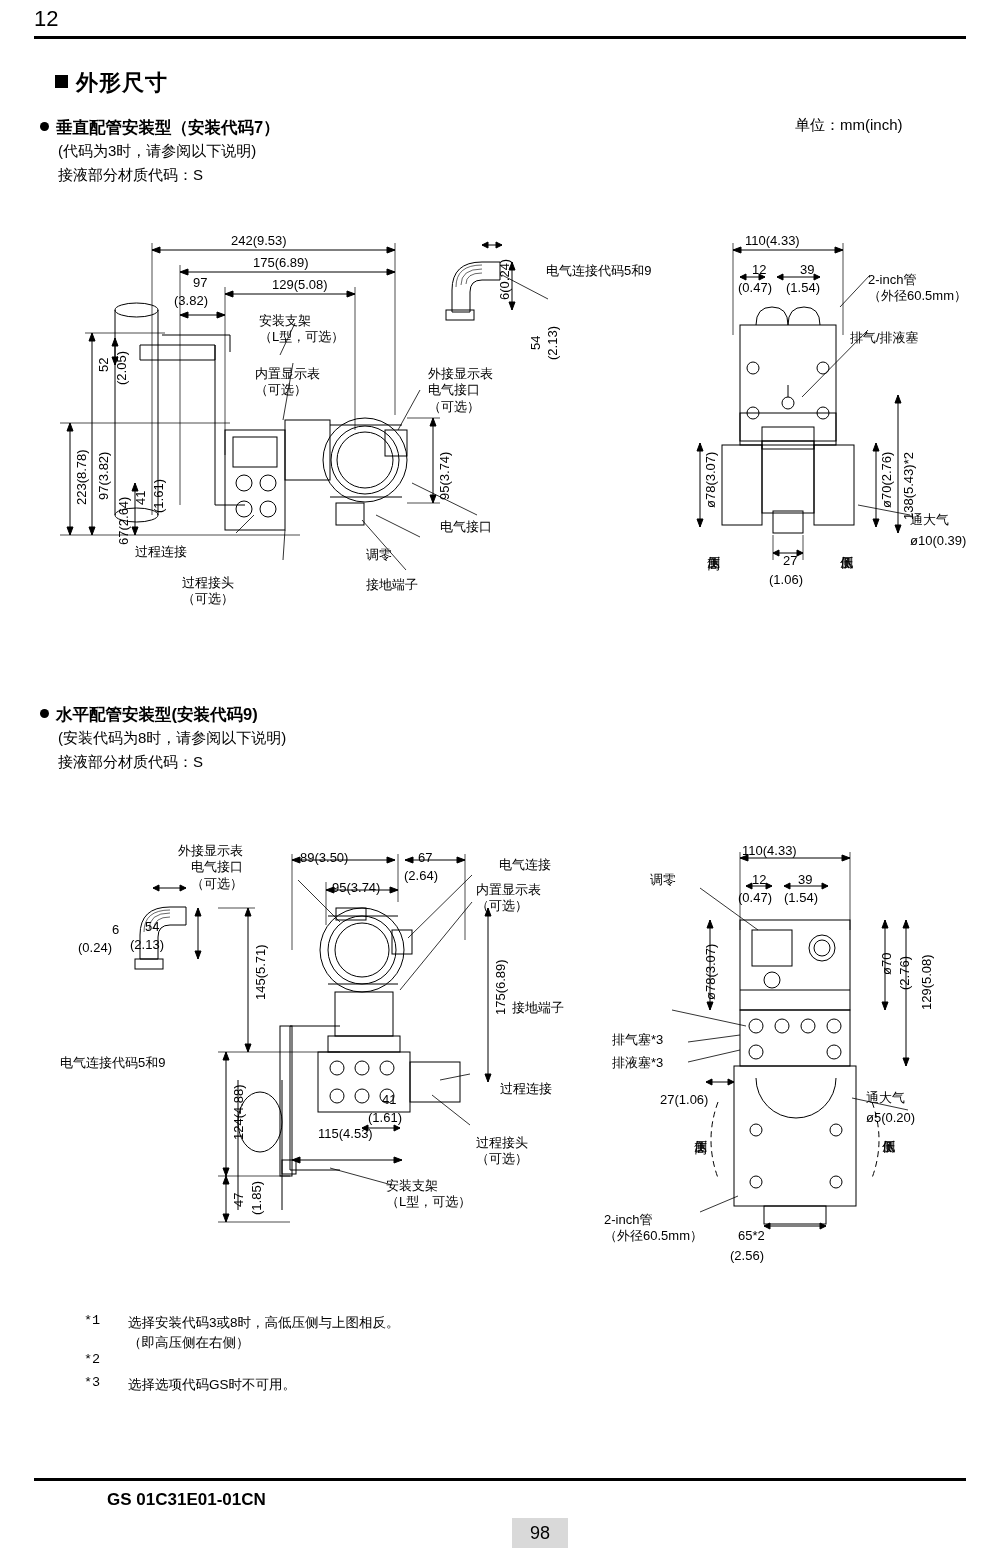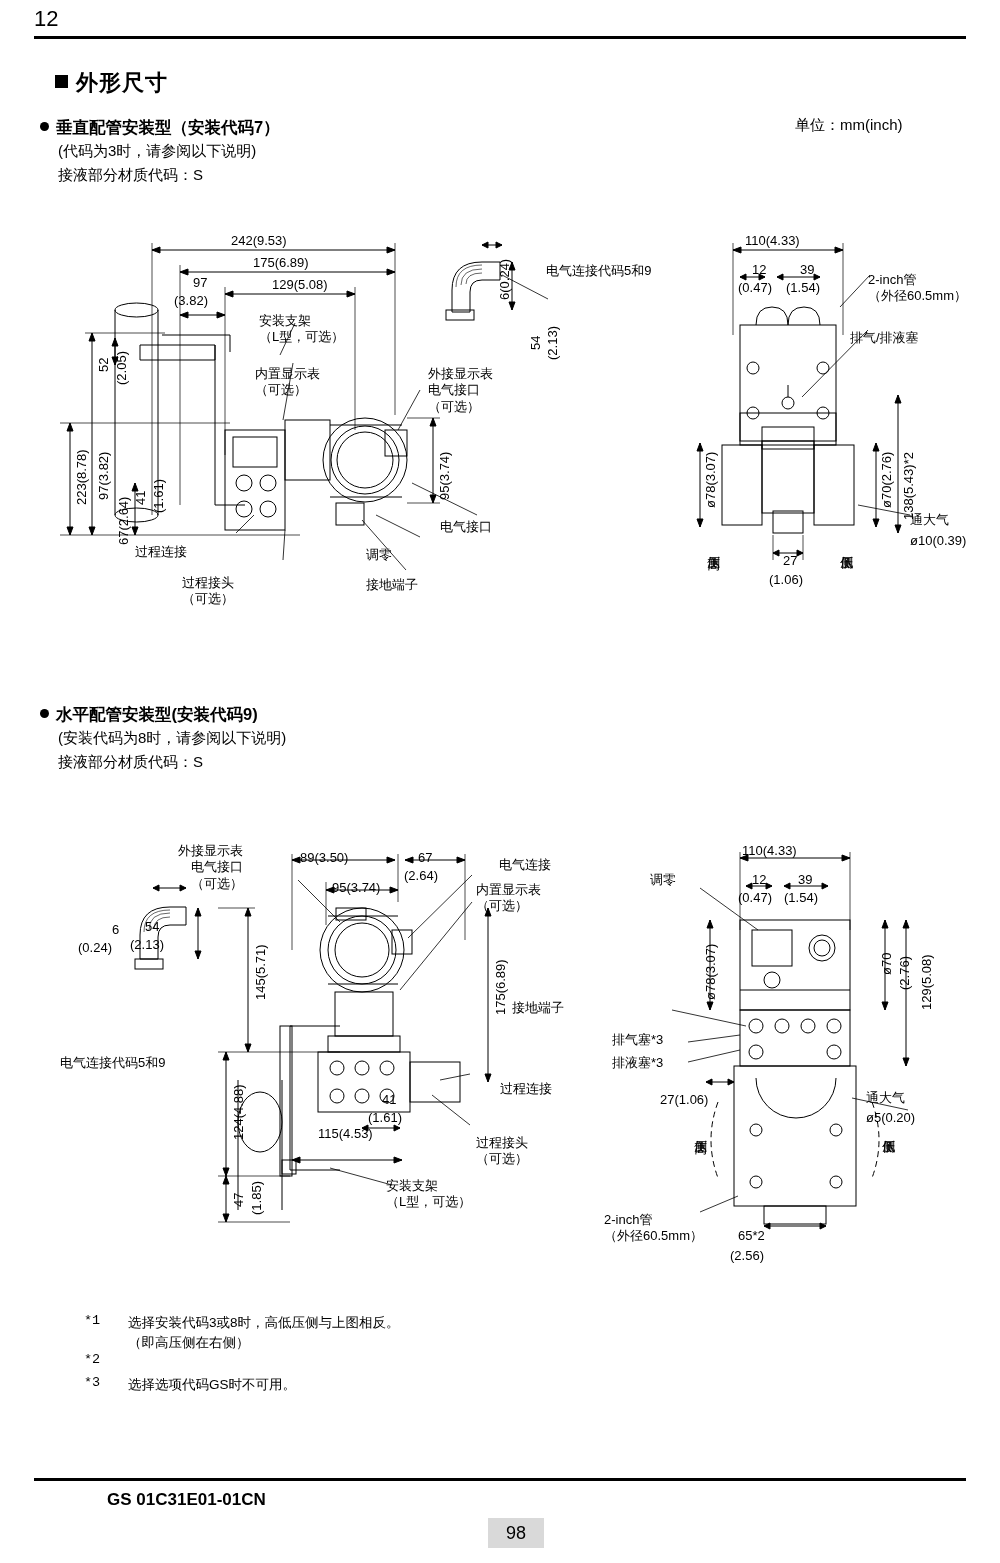--- a/index.html
+++ b/index.html
@@ -119,21 +119,21 @@
   .doc-code {
     position: absolute;
     left: 60px;
     top: 1490px;
     font-size: 17px;
     font-weight: bold;
     margin-left: 47px;
   }
   .page-badge {
     position: absolute;
-    left: 488px;
+    left: 512px;
     top: 1518px;
     width: 56px;
     height: 30px;
     background: #d9d9d9;
     text-align: center;
     font-size: 18px;
     line-height: 30px;
   }
   svg { display: block; }
 </style>

